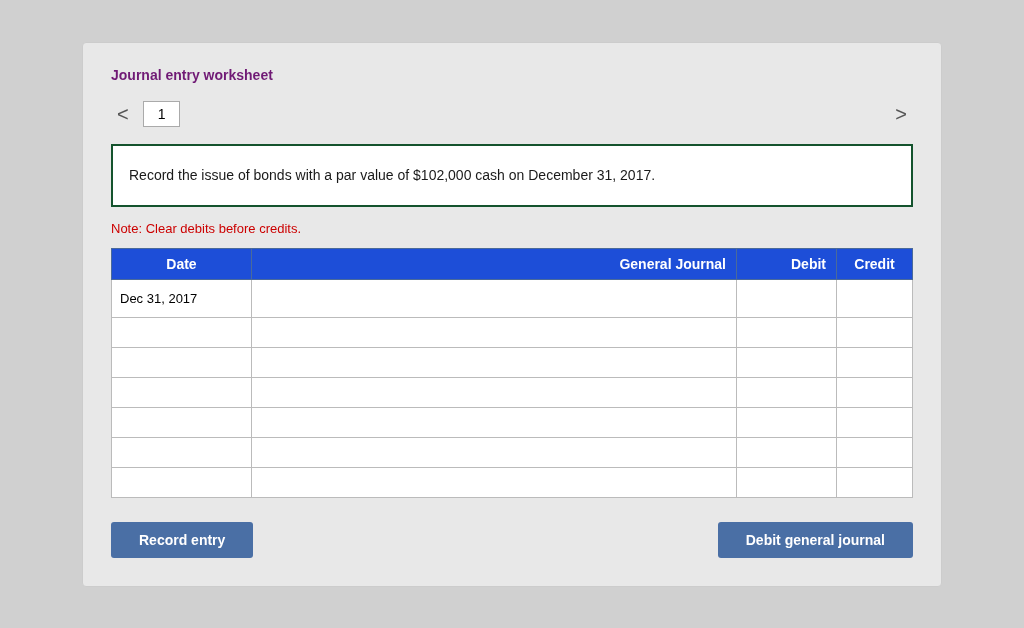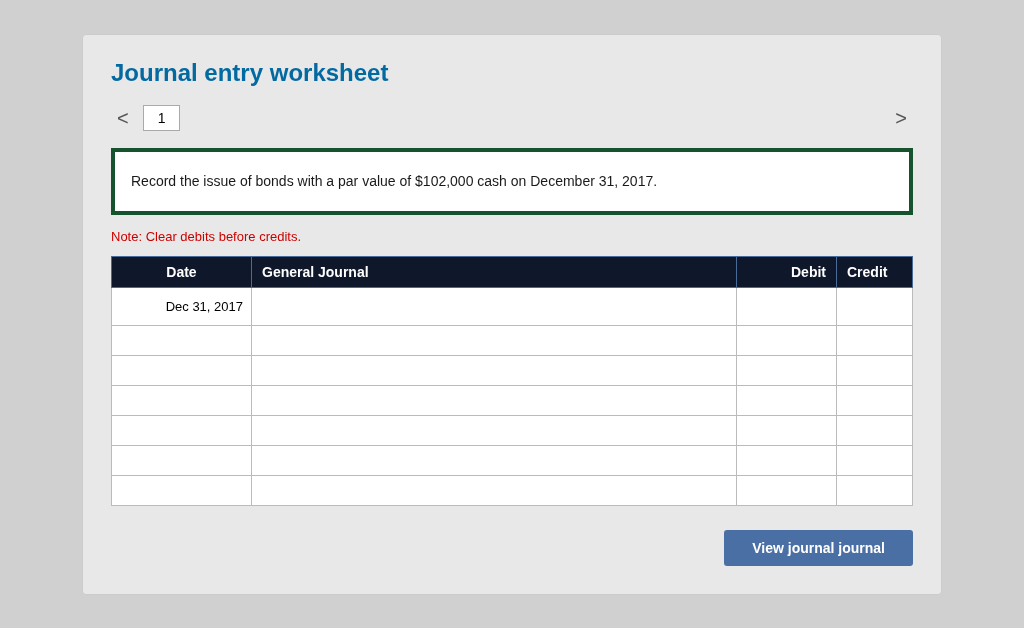--- a/index.html
+++ b/index.html
@@ -15,23 +15,23 @@
     }
     .outer-container {
       background: #e8e8e8;
       border: 1px solid #ccc;
       border-radius: 4px;
       width: 860px;
       padding: 24px 28px 28px 28px;
       position: relative;
     }
     .page-title {
-      font-size: 24px;
+      font-size: 14px;
       font-weight: bold;
-      color: #0369a1;
+      color: #701a75;
       margin-bottom: 18px;
     }
     .nav-row {
       display: flex;
       align-items: center;
       margin-bottom: 16px;
       position: relative;
     }
     .nav-arrow {
       font-size: 20px;
@@ -50,60 +50,60 @@
       border: 1px solid #aaa;
       background: #fff;
       padding: 4px 14px;
       font-size: 14px;
       margin-left: 8px;
       min-width: 36px;
       text-align: center;
     }
     .description-box {
       background: #fff;
-      border: 4px solid #14532d;
+      border: 2px solid #14532d;
       padding: 19px 16px;
       margin-bottom: 14px;
       font-size: 14px;
       color: #1a1a1a;
       line-height: 1.5;
       width: 100%;
     }
     .note-text {
       color: #cc0000;
       font-size: 13px;
       margin-bottom: 12px;
     }
     .journal-table {
       width: 100%;
       border-collapse: collapse;
       margin-bottom: 24px;
     }
     .journal-table thead tr th {
-      background: #0f172a;
+      background: #1d4ed8;
       color: #fff;
       font-weight: bold;
       padding: 7px 10px;
       border: 1px solid #4a6a9a;
       font-size: 14px;
     }
     .journal-table thead tr th.date-col {
       width: 140px;
       text-align: center;
     }
     .journal-table thead tr th.journal-col {
-      text-align: left;
+      text-align: right;
     }
     .journal-table thead tr th.debit-col {
       width: 100px;
       text-align: right;
     }
     .journal-table thead tr th.credit-col {
       width: 76px;
-      text-align: left;
+      text-align: center;
       margin-left: 31px;
     }
     .journal-table tbody tr td {
       border: 1px solid #bbb;
       padding: 0;
       height: 30px;
       background: #fff;
     }
     .journal-table tbody tr td input {
       width: 100%;
@@ -111,21 +111,20 @@
       border: none;
       outline: none;
       padding: 4px 8px;
       font-size: 13px;
       background: transparent;
     }
     .journal-table tbody tr:first-child td.date-cell {
       padding: 11px 8px;
       font-size: 13px;
       vertical-align: middle;
-      text-align: right;
     }
     .buttons-row {
       display: flex;
       align-items: center;
       gap: 16px;
     }
     .btn {
       background: #4a6fa5;
       color: #fff;
       border: none;
@@ -206,15 +205,16 @@
         <tr>
           <td><input type="text" style=""></td>
           <td><input type="text" style=""></td>
           <td><input type="text" style=""></td>
           <td><input type="text" style=""></td>
         </tr>
       </tbody>
   </table>
 
   <div class="buttons-row">
-    <button class="btn btn-view">View journal journal</button>
+    <button class="btn">Record entry</button>
+    <button class="btn btn-view">Debit general journal</button>
   </div>
 </div>
 
 </body></html>

